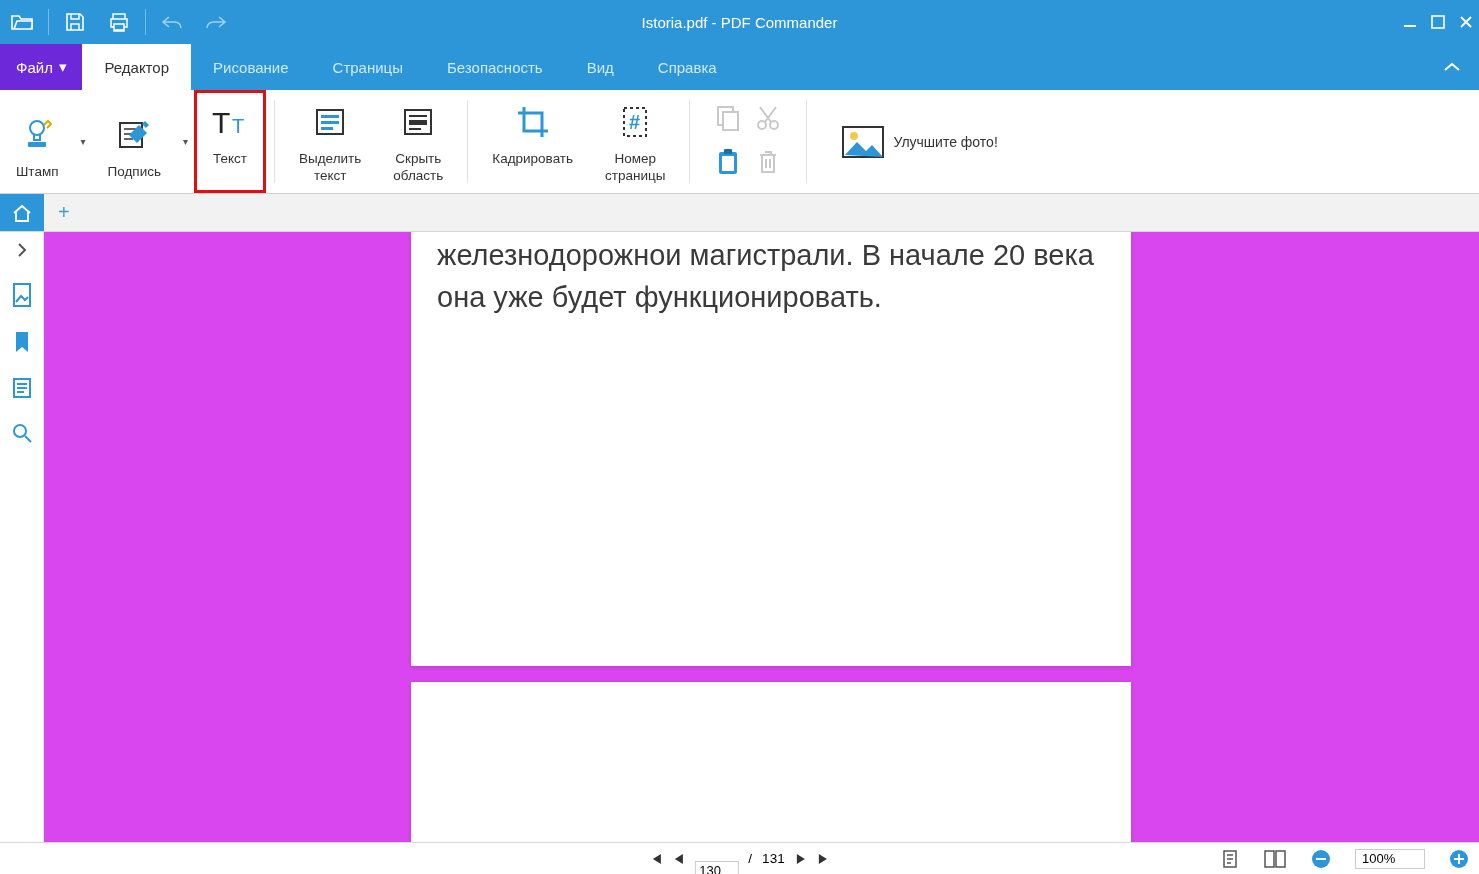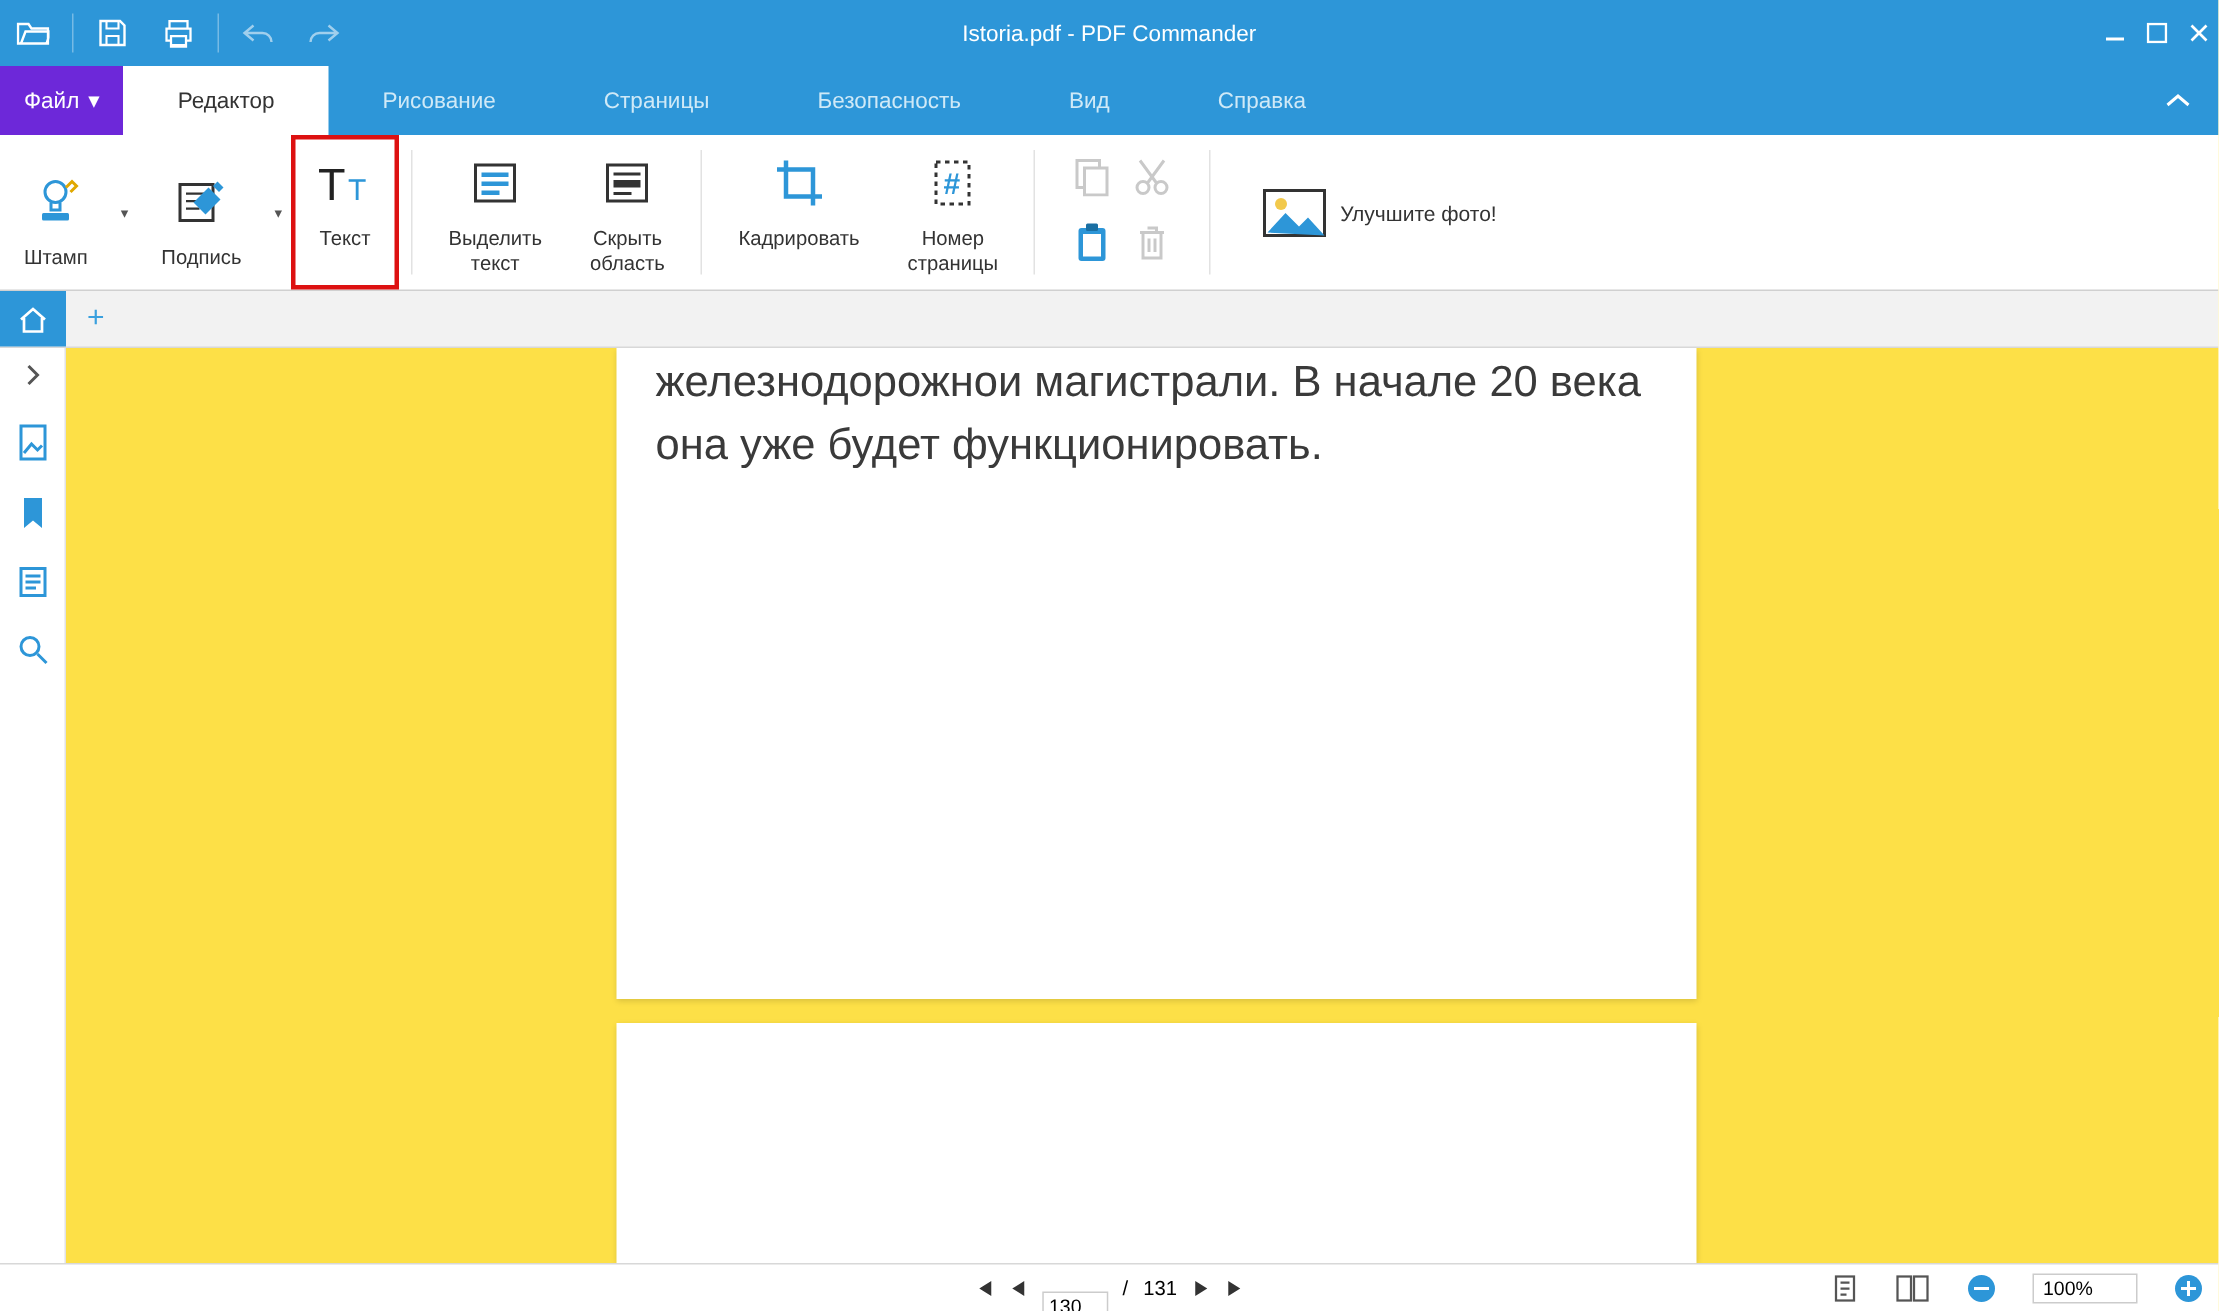--- a/index.html
+++ b/index.html
@@ -26,21 +26,21 @@
 
 .menubar {
   height: 46px; background: #2d96d8; display: flex; align-items: stretch;
   font-size: 15px; position: relative;
 }
 .menubar .fileitem {
   background: #6d28d9; color: #fff; display: flex; align-items: center;
   padding: 0 16px; cursor: pointer; gap: 6px;
 }
 .menubar .mitem {
-  display: flex; align-items: center; padding: 0 36px; color: #cfe9f7; cursor: pointer;
+  display: flex; align-items: center; padding: 0 22px; color: #cfe9f7; cursor: pointer;
 }
 .menubar .mitem.active { background: #fff; color: #333; }
 .menubar .chev { position: absolute; right: 18px; top: 0; height: 46px; display: flex; align-items: center; cursor: pointer; }
 
 
 .ribbon {
   height: 104px; background: #fff; border-bottom: 1px solid #d0d0d0;
   display: flex; align-items: stretch;
 }
 .rgroup { display: flex; align-items: center; }
@@ -81,21 +81,21 @@
 
 .workspace {
   display: flex; height: calc(874px - 44px - 46px - 104px - 38px - 32px);
 }
 .leftbar {
   width: 44px; background: #fff; border-right: 1px solid #e2e2e2;
   display: flex; flex-direction: column; align-items: center; padding-top: 8px; gap: 22px;
 }
 .leftbar .lbtn { cursor: pointer; }
 .viewer {
-  flex: 1; background: #fde047; overflow: hidden; position: relative; padding-left: 19px;
+  flex: 1; background: #d946ef; overflow: hidden; position: relative; padding-left: 19px;
 }
 .page {
   background: #fff; margin: 0 auto; width: 720px; box-shadow: 0 1px 4px rgba(0,0,0,.15);
 }
 .page1 { height: 434px; padding: 0 26px; }
 .page1 .doctext { font-size: 29px; color: #3a3a3a; line-height: 42px; padding-top: 2px; }
 .gap { height: 16px; }
 .page2 { height: 160px; }
 
 

